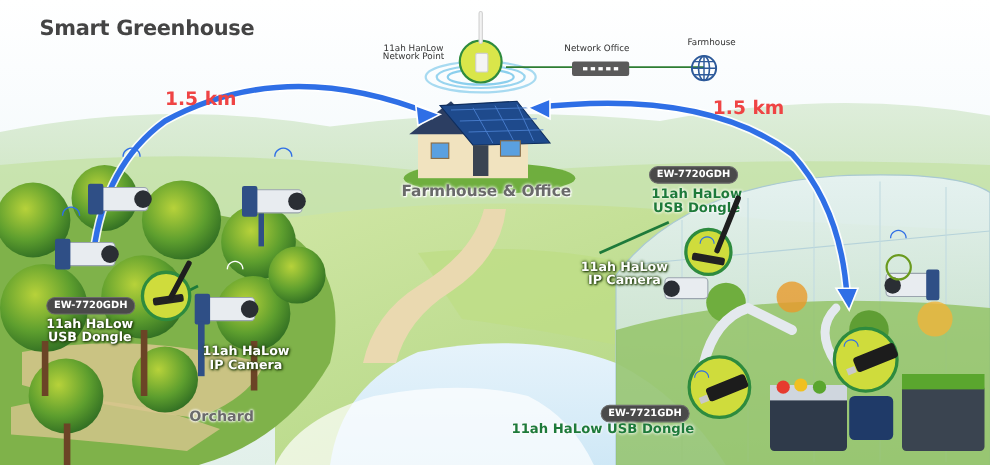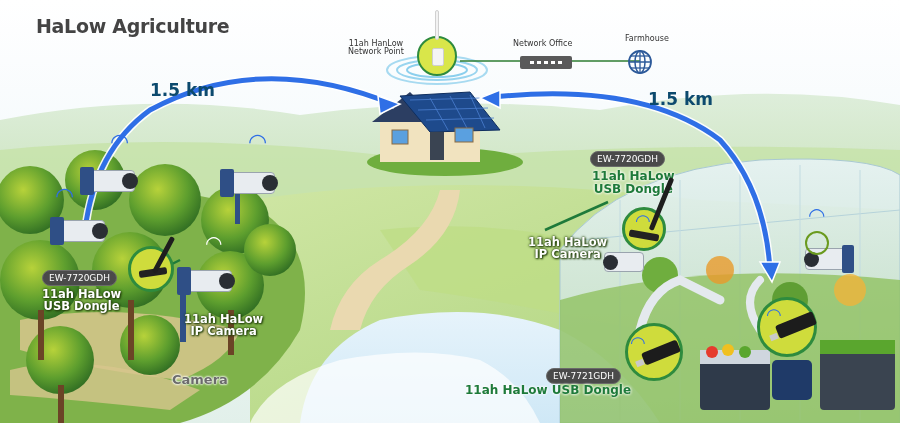--- a/index.html
+++ b/index.html
@@ -3,32 +3,32 @@
 <meta charset="utf-8">
 <style>
   * { box-sizing: border-box; margin: 0; padding: 0; }
   html, body { width: 900px; height: 423px; overflow: hidden; background: #ffffff; }
   body { font-family: "DejaVu Sans", "Liberation Sans", sans-serif; position: relative; }
   .stage { position: absolute; left: 0; top: 0; width: 900px; height: 423px; overflow: hidden; }
   .bg-svg { position: absolute; left: 0; top: 0; }
 
   .lbl { position: absolute; white-space: nowrap; line-height: 1.05; }
   .title { left: 36px; top: 17px; font-size: 19px; font-weight: bold; color: #444444; letter-spacing: -0.3px; }
-  .dist { font-size: 17px; font-weight: bold; color: #0c4a6e; }
+  .dist { font-size: 17px; font-weight: bold; color: #ef4444; }
   .small-dark { font-size: 8px; color: #333333; text-align: center; }
   .area-grey { font-size: 14px; font-weight: bold; color: #6d6d6d; text-align: center;
                text-shadow: 0 0 3px #ffffff, 0 0 3px #ffffff, 0 0 2px #ffffff; }
   .farm-lbl { font-size: 14px; font-weight: bold; color: #6a6a6a;
               text-shadow: 0 0 3px #ffffff, 0 0 3px #ffffff, 1px 1px 1px #ffffff; }
   .white-lbl { font-size: 11.5px; font-weight: bold; color: #ffffff; text-align: center;
                text-shadow: 0 0 2px #2a4a10, 0 0 3px #2a4a10, 1px 1px 2px #203a0a; }
   .green-lbl { font-size: 12px; font-weight: bold; color: #1e7a3a; text-align: center;
                text-shadow: 0 0 3px #ffffff, 0 0 3px #ffffff; }
   .model-pill { position: absolute; background: #4a4a4a; color: #ffffff; font-size: 9px;
-                padding: 2px 6px; border-radius: 9px; white-space: nowrap; font-weight: normal;
+                padding: 2px 6px; border-radius: 9px; white-space: nowrap; font-weight: bold;
                 border: 1px solid #6a6a6a; }
   .orchard-lbl { font-size: 13px; font-weight: bold; color: #6b6b6b;
                  text-shadow: 0 0 2px #ffffff, 0 0 2px #ffffff, 0 0 3px #ffffff; }
 </style>
 </head>
 <body>
 
 <div class="stage">
 
   <svg class="bg-svg" width="900" height="423" viewBox="0 0 900 423">
@@ -147,21 +147,21 @@
 
     <path d="M485,98 Q640,80 720,140 Q765,190 770,270" stroke="#ffffff" stroke-width="8" fill="none" opacity="0.9"></path>
     <path d="M485,98 Q640,80 720,140 Q765,190 770,270" stroke="#2f6fe6" stroke-width="5" fill="none"></path>
     <polygon points="760,262 780,262 772,282" fill="#2f6fe6" stroke="#ffffff" stroke-width="1.5"></polygon>
     <polygon points="500,90 480,98 500,108" fill="#2f6fe6" stroke="#ffffff" stroke-width="1.5"></polygon>
 
     <line x1="545" y1="230" x2="608" y2="202" stroke="#1e7a3a" stroke-width="2.5"></line>
     <line x1="140" y1="280" x2="180" y2="260" stroke="#1e7a3a" stroke-width="2.5"></line>
   </svg>
 
-  <div class="lbl title">HaLow Agriculture</div>
+  <div class="lbl title">Smart Greenhouse</div>
 
   <div class="lbl dist" style="left:150px; top:82px;">1.5 km</div>
   <div class="lbl dist" style="left:648px; top:91px;">1.5 km</div>
 
   <div style="position:absolute; left:417px; top:36px; width:40px; height:40px; border-radius:50%; background:#d9e64a; border:2px solid #2e8b3e;">
     <div style="position:absolute; left:13px; top:10px; width:12px; height:18px; background:#f4f4f4; border:1px solid #cfcfcf; border-radius:2px;"></div>
   </div>
   <div style="position:absolute; left:435px; top:10px; width:4px; height:30px; background:#f2f2f2; border:1px solid #d0d0d0; border-radius:2px;"></div>
   <div class="lbl small-dark" style="left:348px; top:40px;">
     <div>11ah HanLow</div>
@@ -180,20 +180,21 @@
   <div class="lbl small-dark" style="left:625px; top:35px;">Farmhouse</div>
   <svg style="position:absolute; left:627px; top:49px;" width="26" height="26" viewBox="0 0 26 26">
     <circle cx="13" cy="13" r="11" fill="none" stroke="#2d5a9a" stroke-width="1.8"></circle>
     <ellipse cx="13" cy="13" rx="5" ry="11" fill="none" stroke="#2d5a9a" stroke-width="1.5"></ellipse>
     <line x1="2" y1="13" x2="24" y2="13" stroke="#2d5a9a" stroke-width="1.5"></line>
     <line x1="4" y1="7" x2="22" y2="7" stroke="#2d5a9a" stroke-width="1.3"></line>
     <line x1="4" y1="19" x2="22" y2="19" stroke="#2d5a9a" stroke-width="1.3"></line>
     <line x1="13" y1="2" x2="13" y2="24" stroke="#2d5a9a" stroke-width="1.3"></line>
   </svg>
 
+  <div class="lbl farm-lbl" style="left:365px; top:167px;">Farmhouse &amp; Office</div>
 
   <div class="lbl area-grey" style="left:700px; top:116px;">
   </div>
 
   <div style="position:absolute; left:85px; top:170px; width:50px; height:22px; background:#e8ecf0; border-radius:4px; border:1px solid #9aa4ae;">
     <div style="position:absolute; left:-6px; top:-4px; width:14px; height:28px; background:#2f4f86; border-radius:2px;"></div>
     <div style="position:absolute; right:-4px; top:2px; width:16px; height:16px; border-radius:50%; background:#2a2e34;"></div>
   </div>
   <div style="position:absolute; left:55px; top:220px; width:50px; height:22px; background:#e8ecf0; border-radius:4px; border:1px solid #9aa4ae;">
     <div style="position:absolute; left:-6px; top:-4px; width:14px; height:28px; background:#2f4f86; border-radius:2px;"></div>
@@ -222,21 +223,21 @@
 
   <div class="model-pill" style="left:42px; top:270px;">EW-7720GDH</div>
   <div class="lbl white-lbl" style="left:42px; top:288px;">
     <div>11ah HaLow</div>
     <div>USB Dongle</div>
   </div>
   <div class="lbl white-lbl" style="left:184px; top:313px;">
     <div>11ah HaLow</div>
     <div>IP Camera</div>
   </div>
-  <div class="lbl orchard-lbl" style="left:172px; top:373px;">Camera</div>
+  <div class="lbl orchard-lbl" style="left:172px; top:373px;">Orchard</div>
 
   <div class="model-pill" style="left:590px; top:151px;">EW-7720GDH</div>
   <div class="lbl green-lbl" style="left:592px; top:170px;">
     <div>11ah HaLow</div>
     <div>USB Dongle</div>
   </div>
   <div style="position:absolute; left:622px; top:207px; width:44px; height:44px; border-radius:50%; background:#cfdc3c; border:3px solid #2e8b3e;">
     <div style="position:absolute; left:10px; top:0px; font-size:18px; color:#2f6fe6;">◠</div>
     <div style="position:absolute; left:4px; top:22px; width:30px; height:7px; background:#222; border-radius:2px; transform:rotate(10deg);"></div>
     <div style="position:absolute; left:34px; top:-34px; width:5px; height:56px; background:#1e1e1e; border-radius:2px; transform:rotate(22deg);"></div>

